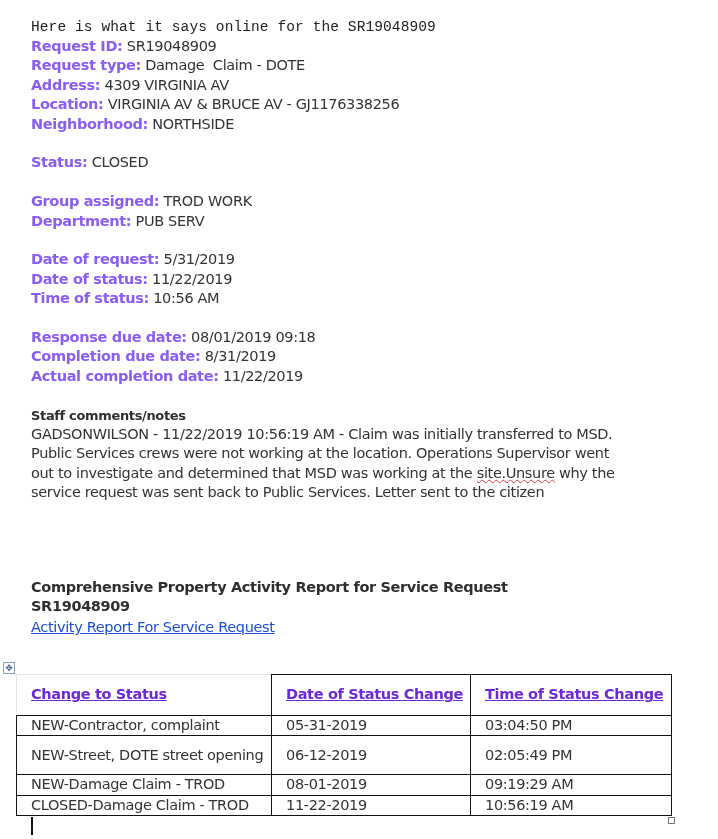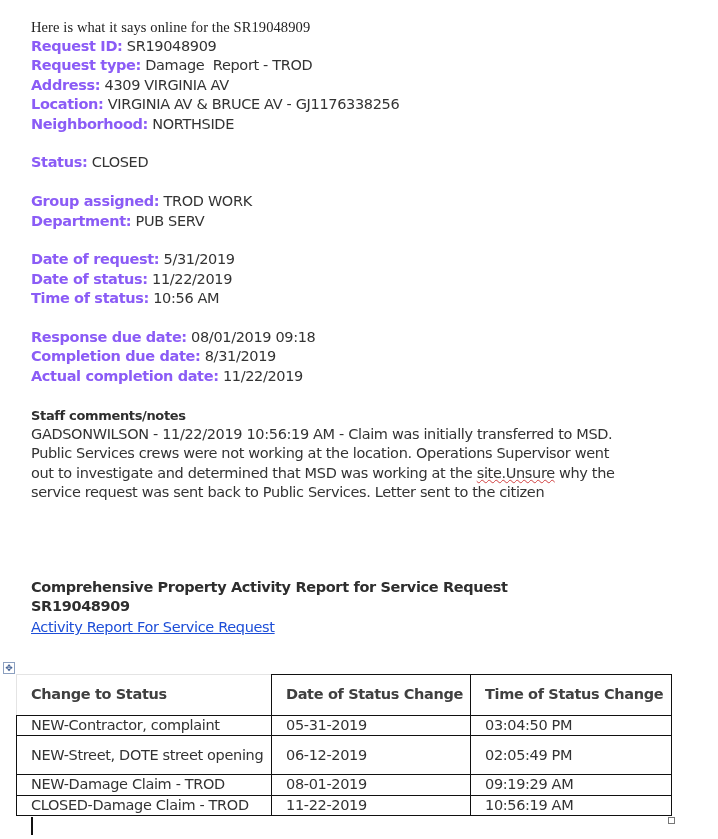--- a/index.html
+++ b/index.html
@@ -1,53 +1,53 @@
 <!DOCTYPE html>
 <html><head>
   <meta charset="utf-8">
   <style>
     html, body { margin: 0; padding: 0; background: #ffffff; }
     body { width: 718px; height: 839px; position: relative; overflow: hidden;
            font-family: "DejaVu Sans", "Liberation Sans", sans-serif; color: #333333; }
     .doc { position: absolute; left: 31px; top: 18px; width: 640px; }
-    .intro { font-family: Liberation Serif, serif; font-size: 14.5px; color: #222;
+    .intro { font-family: Liberation Mono, monospace; font-size: 14.5px; color: #222;
              line-height: 19px; height: 19px; letter-spacing: 0.1px; }
     .line { font-size: 14.5px; line-height: 19.4px; white-space: nowrap; letter-spacing: -0.35px; }
     .line b { font-weight: bold; color: #8b5cf6; }
     .gap { height: 19.4px; }
     .notes-head { font-size: 13px; font-weight: bold; line-height: 19.4px; letter-spacing: -0.35px; color: #2e2e2e; }
     .notes { font-size: 14.5px; line-height: 19.4px; letter-spacing: -0.35px; width: 590px; }
     .squiggle { text-decoration: underline wavy #d04040; text-decoration-thickness: 1px; }
     .report-title { position: absolute; left: 31px; top: 578px; width: 520px;
                     font-size: 14.5px; font-weight: bold; line-height: 19.4px; letter-spacing: -0.35px; color: #2e2e2e; }
     .report-link { position: absolute; left: 31px; top: 618px; font-size: 14.5px; line-height: 19.4px;
                    letter-spacing: -0.35px; color: #1d4ed8; text-decoration: underline; cursor: pointer; }
     .move-handle { position: absolute; left: 3px; top: 662px; width: 10px; height: 10px;
                    border: 1px solid #8ca0c0; background: #fff; font-size: 9px; line-height: 10px;
                    text-align: center; color: #3a5a90; }
     table.activity { position: absolute; left: 16px; top: 674px; border-collapse: collapse;
                      font-size: 14.5px; letter-spacing: -0.35px; }
     table.activity td, table.activity th { border: 1.5px solid #111; padding: 0 0 0 14px; vertical-align: middle;
                      text-align: left; line-height: 19.4px; }
-    table.activity th { font-weight: bold; color: #404040; height: 40px; }
+    table.activity th { font-weight: bold; color: #6d28d9; height: 40px; text-decoration: underline; }
     table.activity th.first { border-top: 1px solid #e4e4e4; border-left: 1px solid #e4e4e4; }
     .c1 { width: 240px; } .c2 { width: 184px; } .c3 { width: 186px; margin-left: 29px; }
     table.activity td { height: 19px; }
     table.activity tr.tall td { height: 38px; }
     .resize-handle { position: absolute; left: 668px; top: 817px; width: 5px; height: 5px; border: 1px solid #777; background:#fff; }
     .cursor { position: absolute; left: 31px; top: 817px; width: 2px; height: 18px; background: #111; }
   </style>
 </head>
 <body>
 
 <div class="doc">
   <div class="intro">Here is what it says online for the SR19048909</div>
 
   <div class="line"><b>Request ID:</b> <span>SR19048909</span></div>
-  <div class="line"><b>Request type:</b> <span style="white-space:pre">Damage  Report - TROD</span></div>
+  <div class="line"><b>Request type:</b> <span style="white-space:pre">Damage  Claim - DOTE</span></div>
   <div class="line"><b>Address:</b> <span>4309 VIRGINIA AV</span></div>
   <div class="line"><b>Location:</b> <span>VIRGINIA AV &amp; BRUCE AV - GJ1176338256</span></div>
   <div class="line"><b>Neighborhood:</b> <span>NORTHSIDE</span></div>
   <div class="gap"></div>
 
   <div class="line"><b>Status:</b> <span>CLOSED</span></div>
   <div class="gap"></div>
 
   <div class="line"><b>Group assigned:</b> <span>TROD WORK</span></div>
   <div class="line"><b>Department:</b> <span>PUB SERV</span></div>

